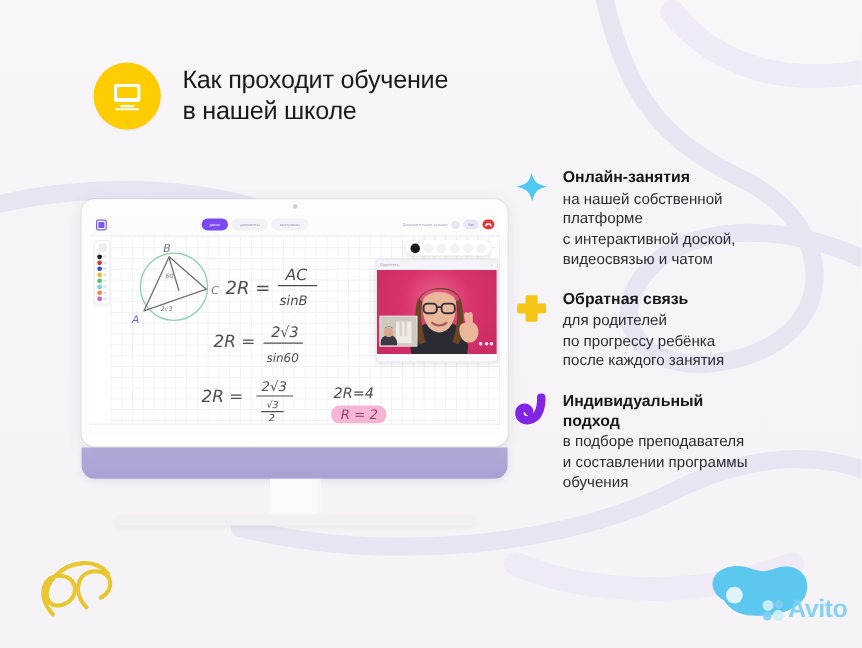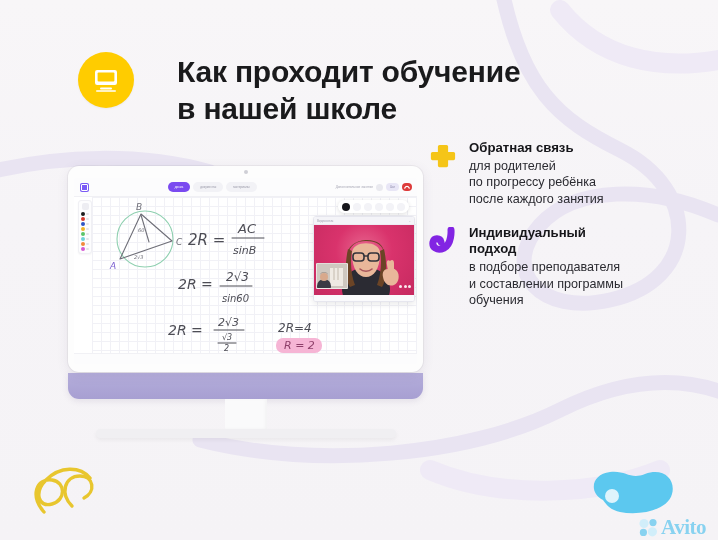--- a/index.html
+++ b/index.html
@@ -16,22 +16,22 @@
   .bg-svg{position:absolute;inset:0;width:718px;height:540px;}
 
   
   .header{position:absolute;left:78px;top:52px;display:flex;align-items:flex-start;gap:18px;}
   .hdr-badge{
     width:56px;height:56px;border-radius:50%;
     background:#ffcc00;display:flex;align-items:center;justify-content:center;
     flex:0 0 auto;box-shadow:0 1px 2px rgba(0,0,0,.05);
   }
   .hdr-title{
-    font-size:30px;line-height:1.22;font-weight:700;color:#1a1a1c;
-    letter-spacing:-.2px;white-space:pre-line;margin-top:2px;margin-left:25px;
+    font-size:21px;line-height:1.22;font-weight:400;color:#1a1a1c;
+    letter-spacing:-.2px;white-space:pre-line;margin-top:2px;
   }
 
   
   .monitor{position:absolute;left:68px;top:166px;width:355px;}
   .mon-body{
     position:relative;width:355px;height:206px;
     background:#fdfdfd;border-radius:11px;
     box-shadow:0 3px 12px rgba(90,70,120,.10),0 0 0 1px rgba(0,0,0,.045);
     overflow:hidden;
   }
@@ -119,22 +119,22 @@
   
   .features{position:absolute;left:428px;top:140px;width:268px;}
   .feature{position:relative;padding-left:41px;margin-bottom:17px;}
   .f-icon{position:absolute;left:0;top:2px;width:30px;height:28px;}
   .f-title{font-size:13.2px;font-weight:700;color:#16161a;line-height:1.27;
     white-space:pre-line;margin-bottom:1px;}
   .f-body{font-size:12.6px;font-weight:400;color:#2b2b31;line-height:1.32;
     white-space:pre-line;}
 
   
-  .avito{position:absolute;right:12px;bottom:0;display:flex;align-items:center;gap:3px;
-    opacity:.92;font-family:Liberation Serif, serif;}
+  .avito{position:absolute;right:12px;bottom:20px;display:flex;align-items:center;gap:3px;
+    opacity:.92;}
   .avito-word{font-size:21px;font-weight:700;color:#7fd0f0;letter-spacing:-.5px;}
 </style>
 </head>
 <body>
 
 <div class="stage">
 
   <svg class="bg-svg" viewBox="0 0 718 540">
     <g fill="none" stroke="#e9e4f2" stroke-width="15" stroke-linecap="round">
       <path d="M500 -20 C520 90 560 120 620 150 C700 190 700 280 610 300 C540 316 500 270 540 225 C575 186 650 185 718 215"></path>
@@ -322,20 +322,32 @@
         <div class="wb-bottombar"></div>
       </div>
     </div>
     <div class="mon-chin"></div>
     <div class="mon-neck"></div>
     <div class="mon-base"></div>
   </div>
 
   <div class="features">
 
+    <div class="feature">
+      <div class="f-icon">
+        <svg width="30" height="28" viewBox="0 0 30 28">
+          <path d="M15 2 C17 10 19.5 11.5 28 13.5 C19.5 15.5 17.5 18 15.5 26 C13.5 18 11 15.5 2 13.5 C11 11.5 13 10 15 2 Z" fill="#4fc9f2"></path>
+        </svg>
+      </div>
+      <div class="f-title">Онлайн-занятия</div>
+      <div class="f-body">на нашей собственной
+платформе
+с интерактивной доской,
+видеосвязью и чатом</div>
+    </div>
 
     <div class="feature">
       <div class="f-icon">
         <svg width="30" height="28" viewBox="0 0 30 28">
           <path d="M11.5 3 h7 a1.6 1.6 0 0 1 1.6 1.6 v5.4 h5.4 a1.6 1.6 0 0 1 1.6 1.6 v5 a1.6 1.6 0 0 1 -1.6 1.6 h-5.4 v5.4 a1.6 1.6 0 0 1 -1.6 1.6 h-7 a1.6 1.6 0 0 1 -1.6 -1.6 v-5.4 h-5.4 a1.6 1.6 0 0 1 -1.6 -1.6 v-5 a1.6 1.6 0 0 1 1.6 -1.6 h5.4 v-5.4 a1.6 1.6 0 0 1 1.6 -1.6 Z" fill="#f5c518"></path>
         </svg>
       </div>
       <div class="f-title">Обратная связь</div>
       <div class="f-body">для родителей
 по прогрессу ребёнка

